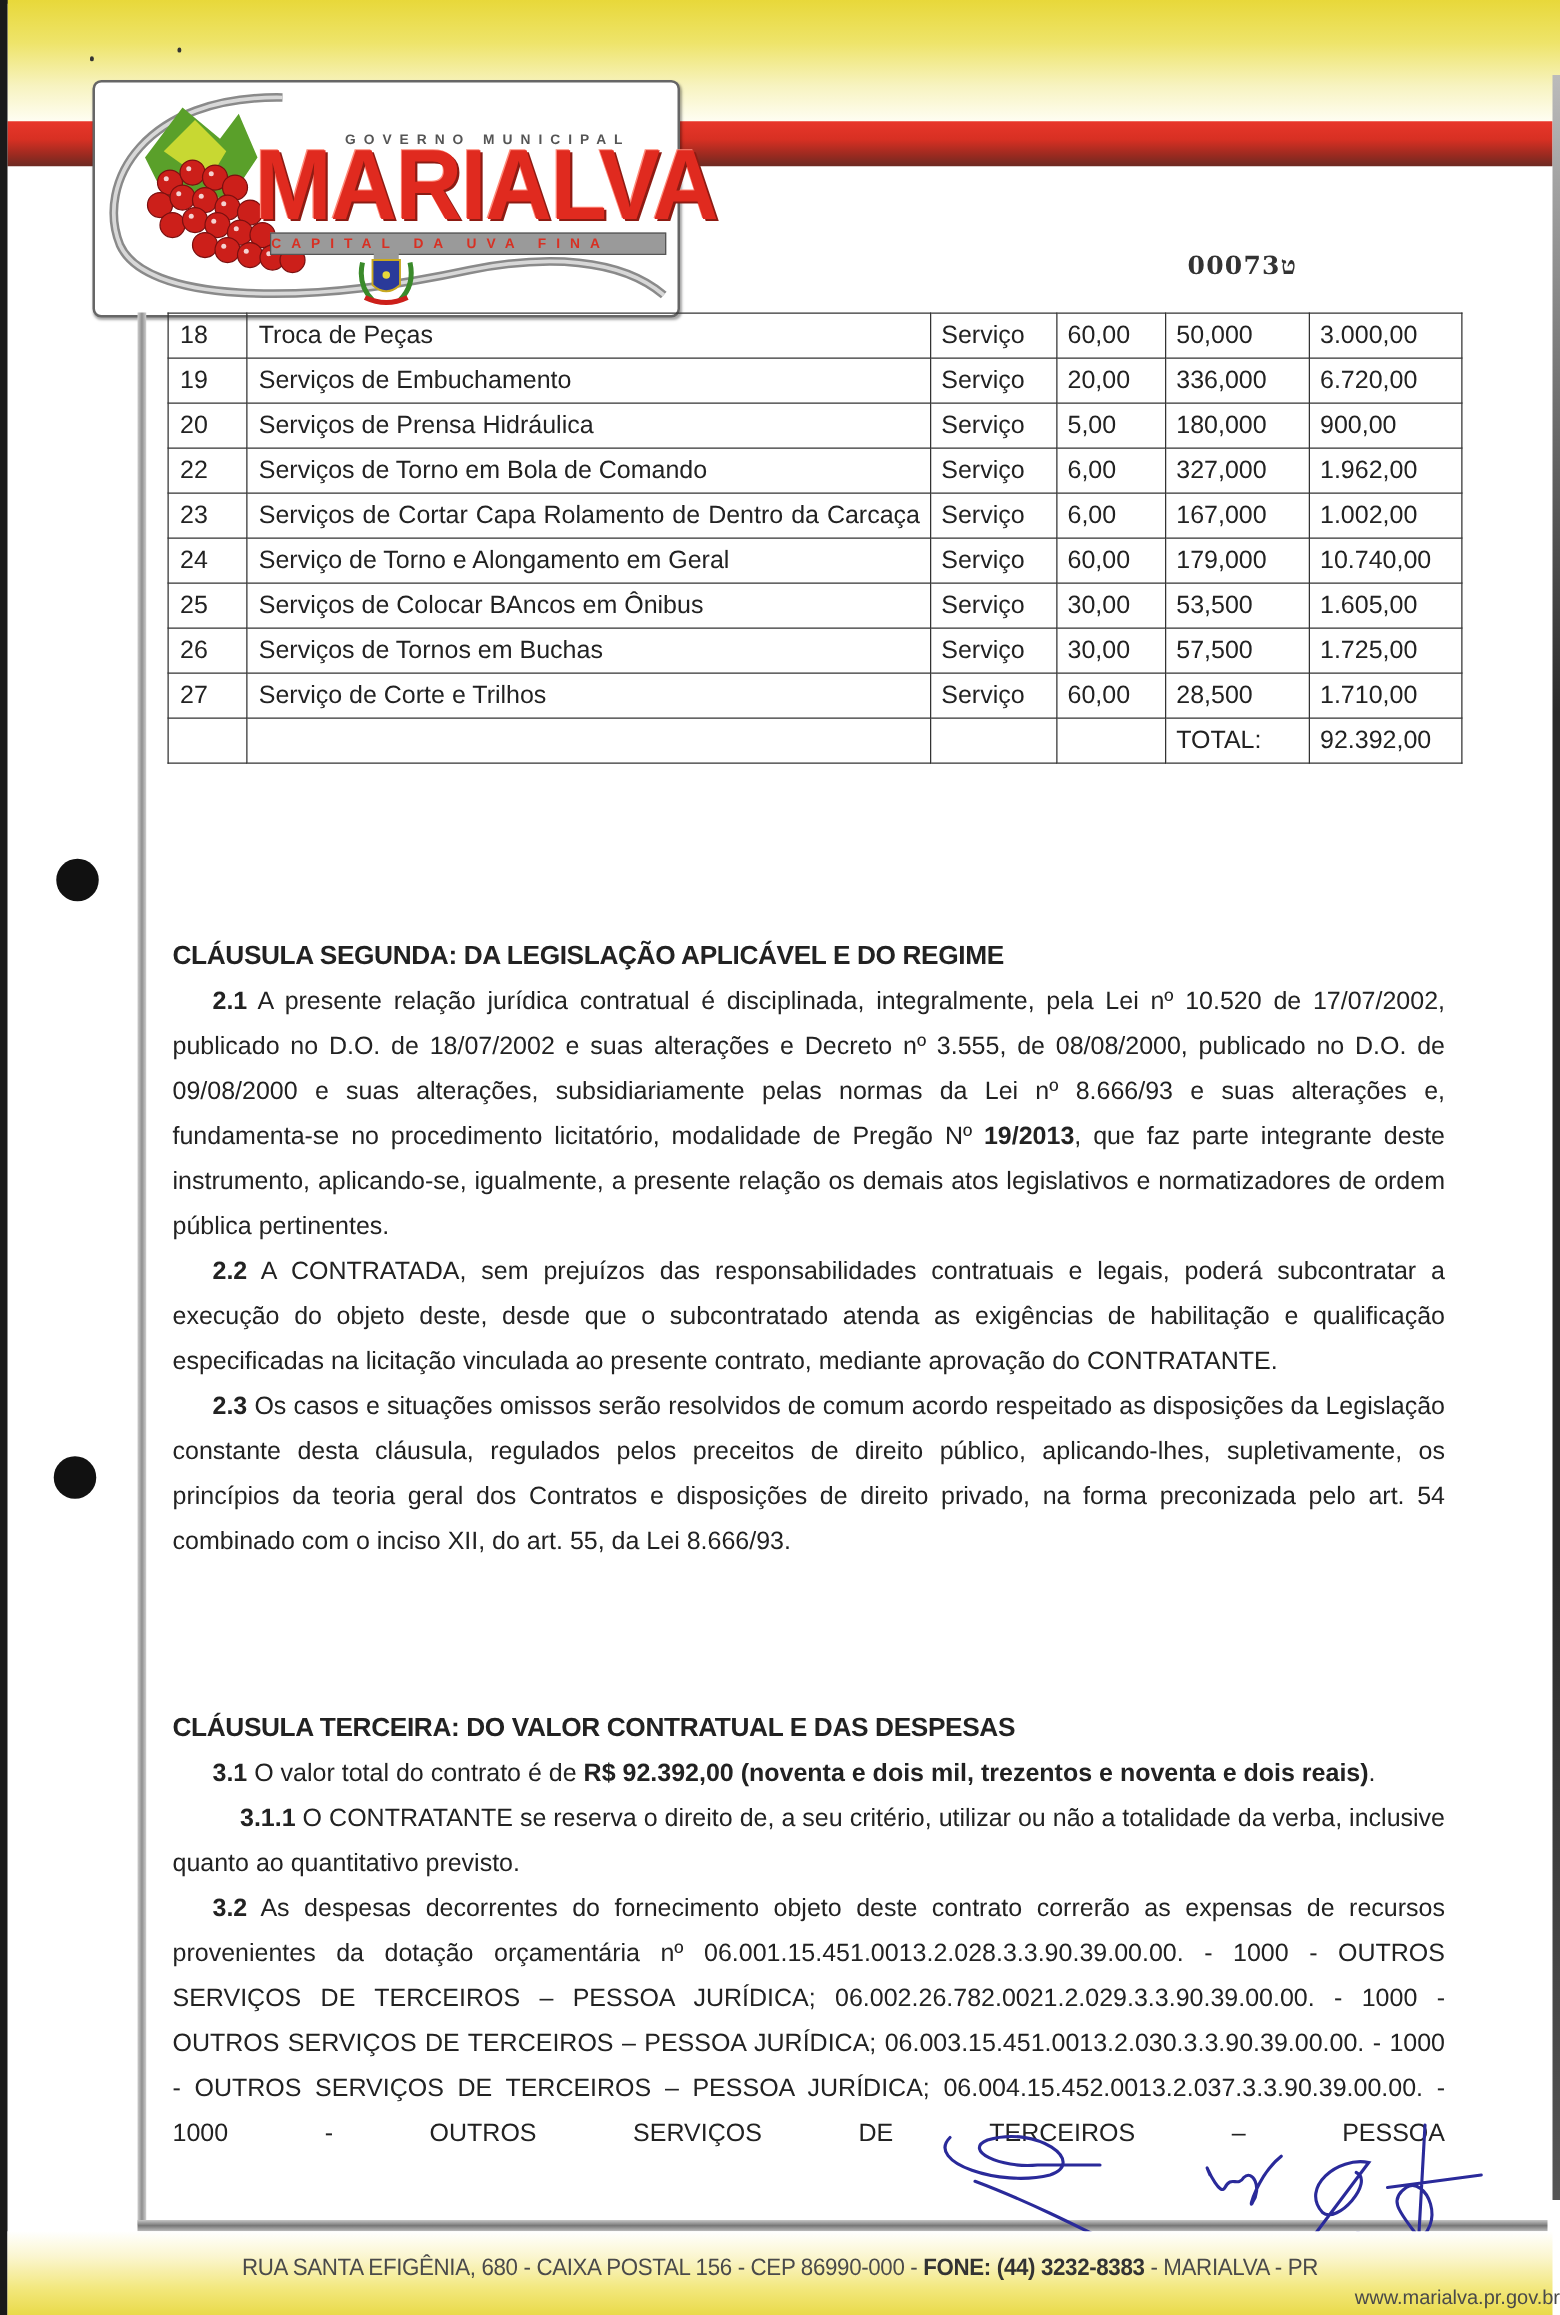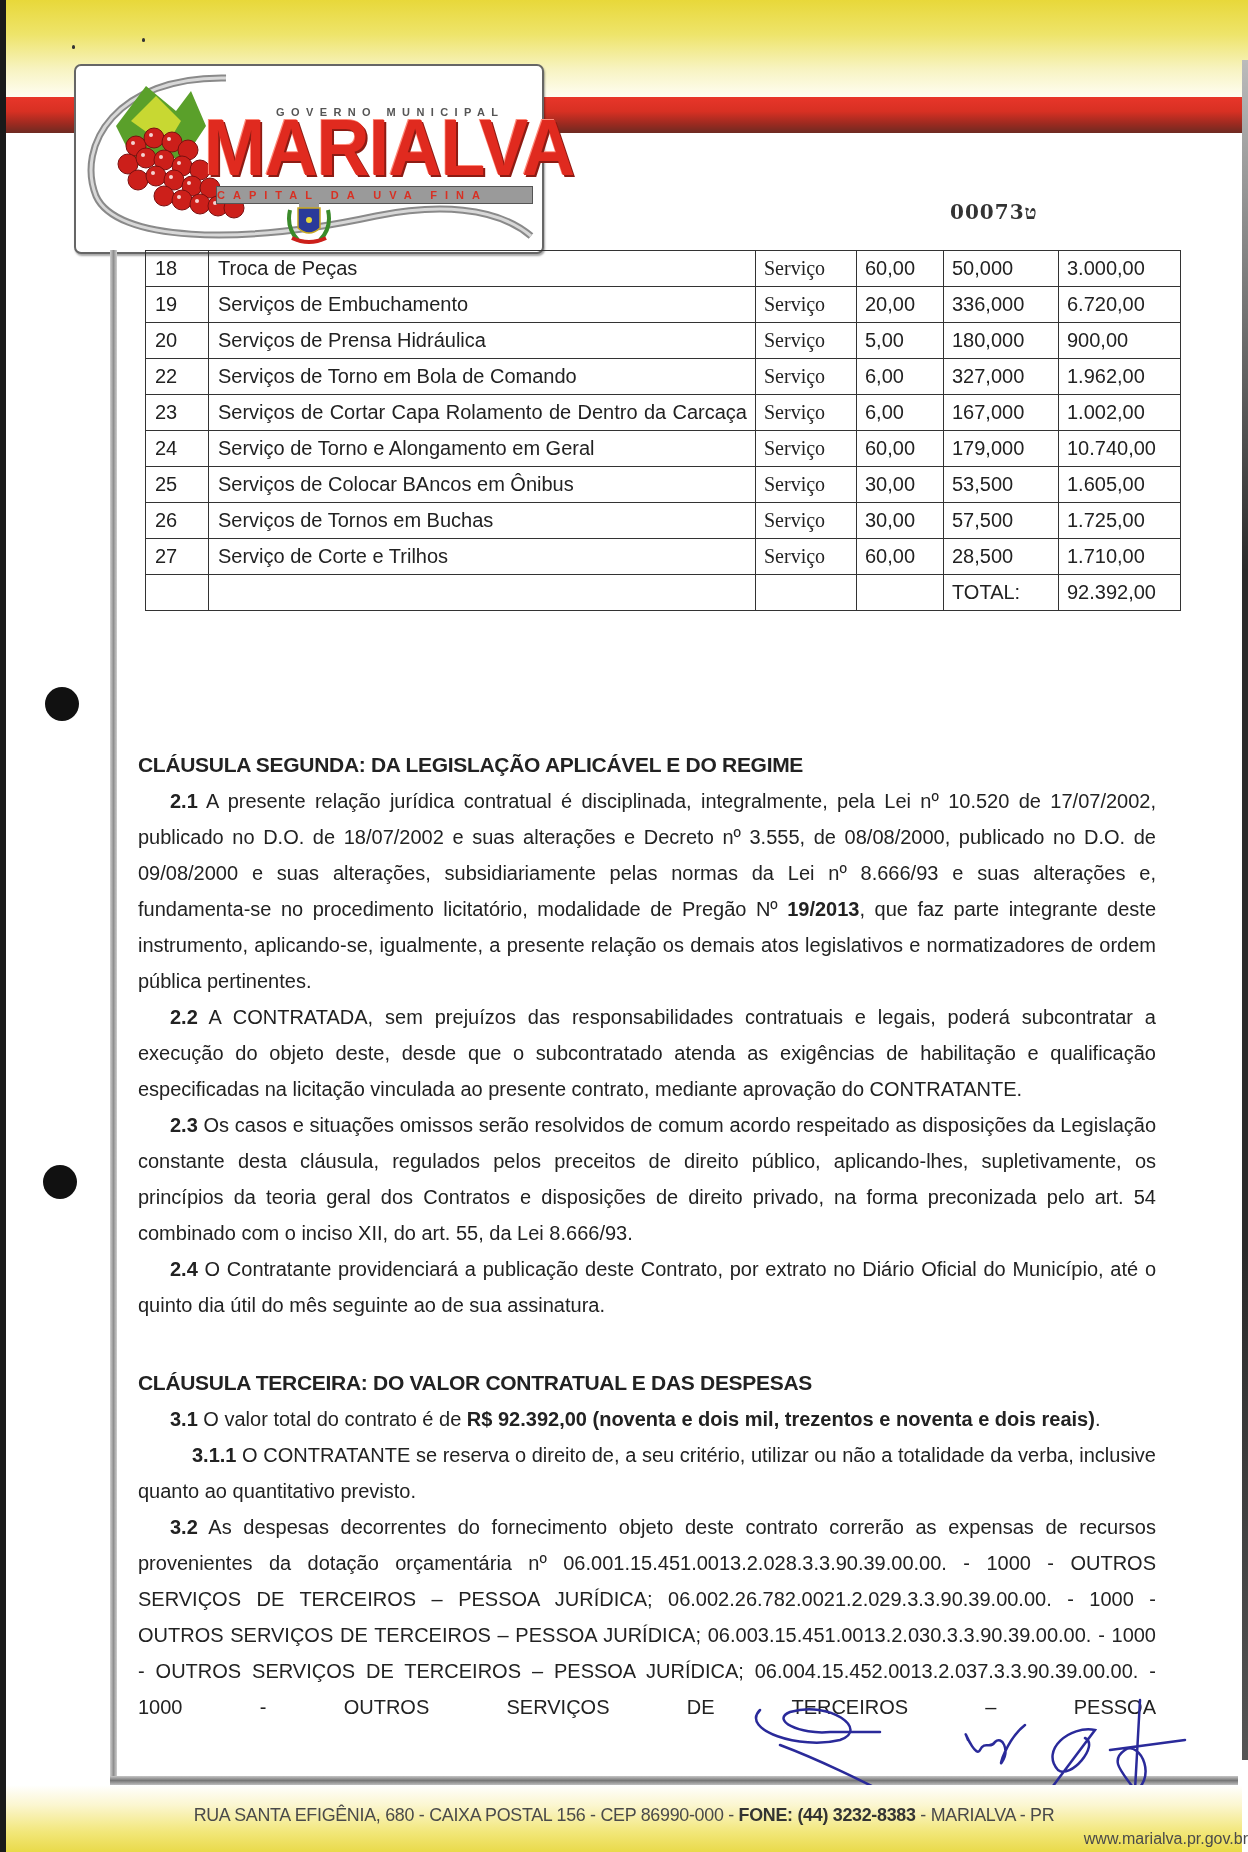--- a/index.html
+++ b/index.html
@@ -57,30 +57,30 @@
     }
 
     
     .frame-left { position: absolute; left: 110px; top: 250px; width: 7px; height: 1530px; background: linear-gradient(90deg,#cfcfcf,#8f8f8f,#cfcfcf); }
     .frame-bottom { position: absolute; left: 110px; top: 1776px; width: 1128px; height: 9px; background: linear-gradient(#c6c6c6,#777,#bdbdbd); }
 
     .punch-hole { position: absolute; width: 34px; height: 34px; border-radius: 50%; background: #111; }
 
     
     .items-table {
-      position: absolute; left: 145px; top: 250px; border-collapse: collapse;
+      position: absolute; left: 134px; top: 250px; border-collapse: collapse;
       font-size: 20px; color: #222;
     }
     .items-table td {
       border: 1.5px solid #333; padding: 3px 8px 4px 8px; vertical-align: top; line-height: 28px;
     }
     .items-table td.num { width: 45px; padding-left: 9px; }
     .items-table td.desc { width: 529px; padding-left: 9px; text-align: justify; text-align-last: left; }
     .items-table td.desc.wide { text-align-last: justify; }
-    .items-table td.unit { width: 84px; font-family: Liberation Serif, serif; }
+    .items-table td.unit { width: 84px; }
     .items-table td.qty { width: 70px; }
     .items-table td.price { width: 98px; }
     .items-table td.total { width: 105px; }
 
     
     .body-text {
       position: absolute; left: 138px; width: 1018px; font-size: 20px; line-height: 36px;
       color: #222; text-align: justify;
       font-family: "Liberation Sans", sans-serif;
       margin-top: 16px;
@@ -269,21 +269,20 @@
         <td class="total">92.392,00</td>
       </tr>
     </tbody>
 </table>
 
 <div class="body-text" style="top:731px;">
   <p class="clause-title">CLÁUSULA SEGUNDA: DA LEGISLAÇÃO APLICÁVEL E DO REGIME</p>
   <p class="indent"><b>2.1</b><span> A presente relação jurídica contratual é disciplinada, integralmente, pela Lei nº 10.520 de 17/07/2002, publicado no D.O. de 18/07/2002 e suas alterações e Decreto nº 3.555, de 08/08/2000, publicado no D.O. de 09/08/2000 e suas alterações, subsidiariamente pelas normas da Lei nº 8.666/93 e suas alterações e, fundamenta-se no procedimento licitatório, modalidade de Pregão Nº </span><b>19/2013</b><span>, que faz parte integrante deste instrumento, aplicando-se, igualmente, a presente relação os demais atos legislativos e normatizadores de ordem pública pertinentes.</span></p>
   <p class="indent"><b>2.2</b><span> A CONTRATADA, sem prejuízos das responsabilidades contratuais e legais, poderá subcontratar a execução do objeto deste, desde que o subcontratado atenda as exigências de habilitação e qualificação especificadas na licitação vinculada ao presente contrato, mediante aprovação do CONTRATANTE.</span></p>
   <p class="indent"><b>2.3</b><span> Os casos e situações omissos serão resolvidos de comum acordo respeitado as disposições da Legislação constante desta cláusula, regulados pelos preceitos de direito público, aplicando-lhes, supletivamente, os princípios da teoria geral dos Contratos e disposições de direito privado, na forma preconizada pelo art. 54 combinado com o inciso XII, do art. 55, da Lei 8.666/93.</span></p>
-  <p class="indent"><b>2.4</b><span> O Contratante providenciará a publicação deste Contrato, por extrato no Diário Oficial do Município, até o quinto dia útil do mês seguinte ao de sua assinatura.</span></p>
 </div>
 
 <div class="body-text" style="top:1349px;">
   <p class="clause-title">CLÁUSULA TERCEIRA: DO VALOR CONTRATUAL E DAS DESPESAS</p>
   <p class="indent"><b>3.1</b><span> O valor total do contrato é de </span><b>R$ 92.392,00 (noventa e dois mil, trezentos e noventa e dois reais)</b><span>.</span></p>
   <p class="indent2"><b>3.1.1</b><span> O CONTRATANTE se reserva o direito de, a seu critério, utilizar ou não a totalidade da verba, inclusive quanto ao quantitativo previsto.</span></p>
   <p class="indent spread"><b>3.2</b><span> As despesas decorrentes do fornecimento objeto deste contrato correrão as expensas de recursos provenientes da dotação orçamentária nº 06.001.15.451.0013.2.028.3.3.90.39.00.00. - 1000 - OUTROS SERVIÇOS DE TERCEIROS – PESSOA JURÍDICA; 06.002.26.782.0021.2.029.3.3.90.39.00.00. - 1000 - OUTROS SERVIÇOS DE TERCEIROS – PESSOA JURÍDICA; 06.003.15.451.0013.2.030.3.3.90.39.00.00. - 1000 - OUTROS SERVIÇOS DE TERCEIROS – PESSOA JURÍDICA; 06.004.15.452.0013.2.037.3.3.90.39.00.00. - 1000 - OUTROS SERVIÇOS DE TERCEIROS – PESSOA</span></p>
 </div>
 
 <svg class="signatures" width="460" height="130">

